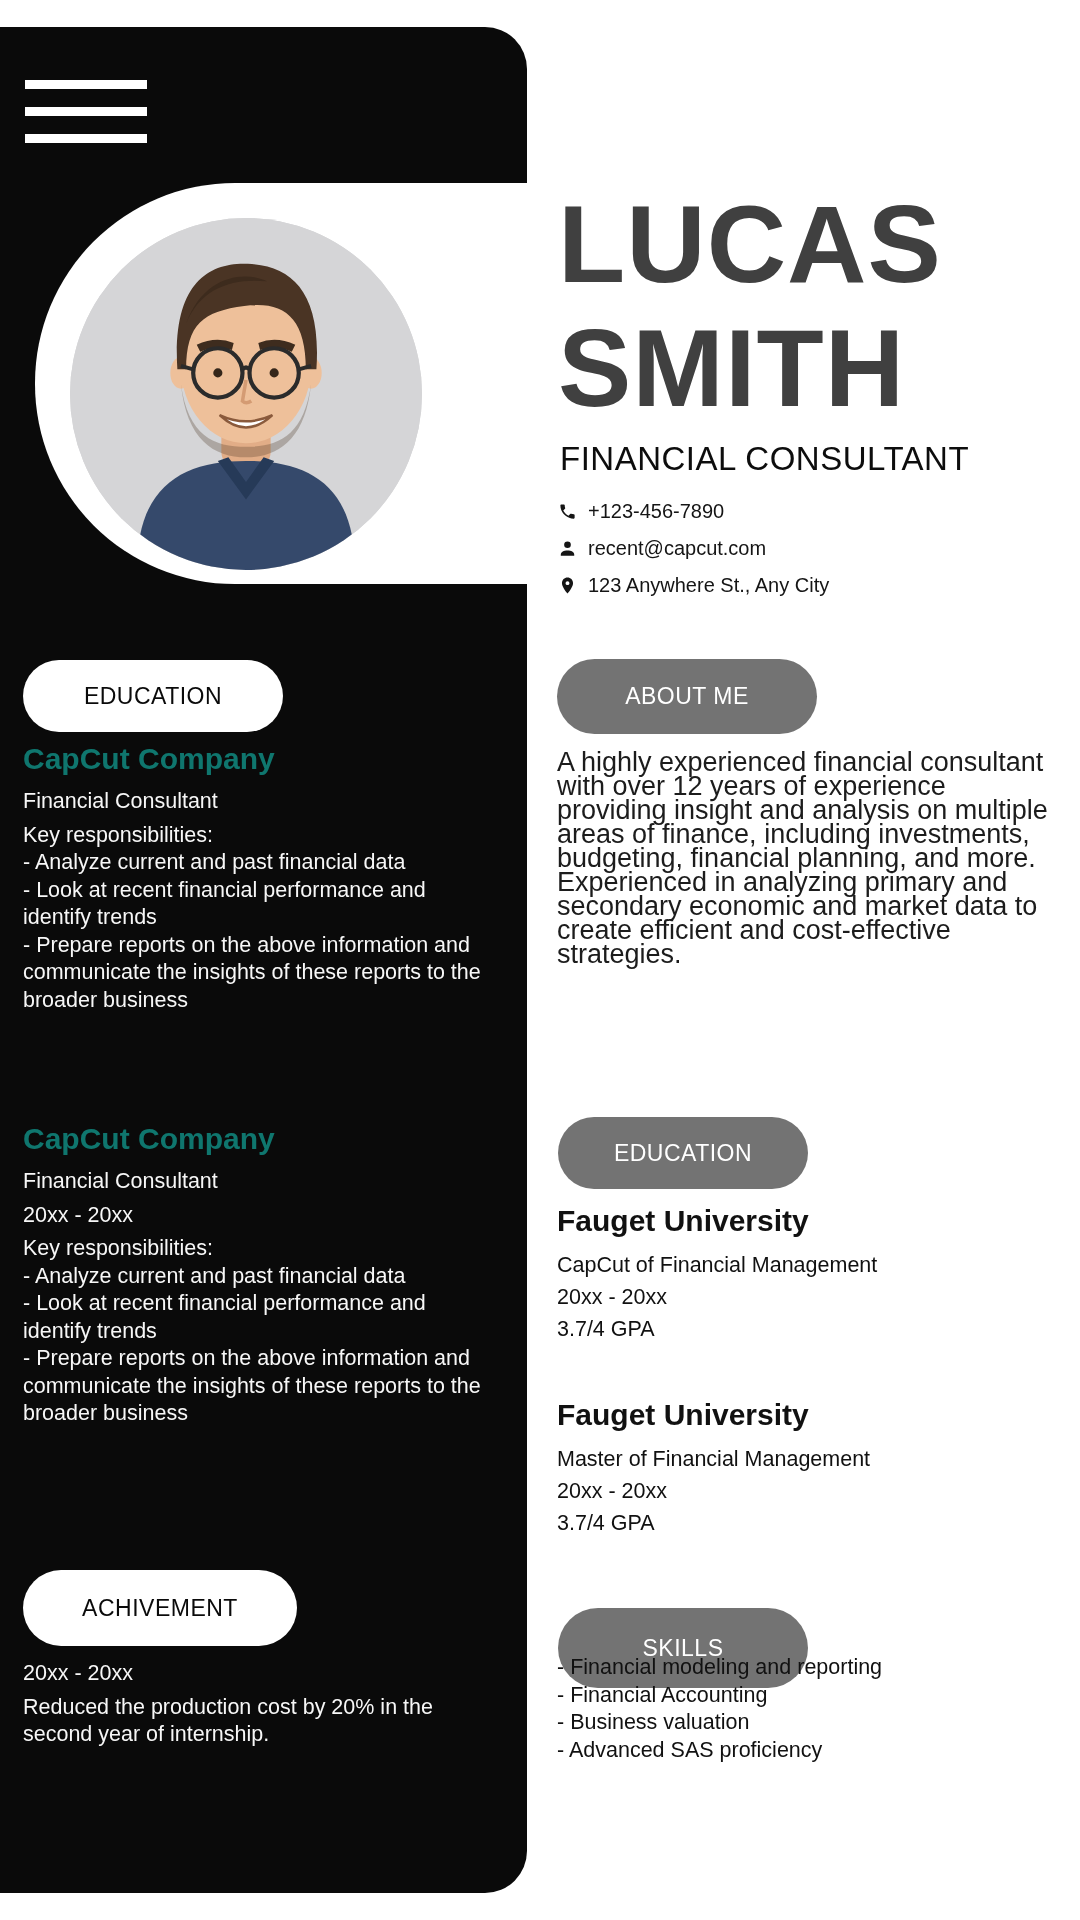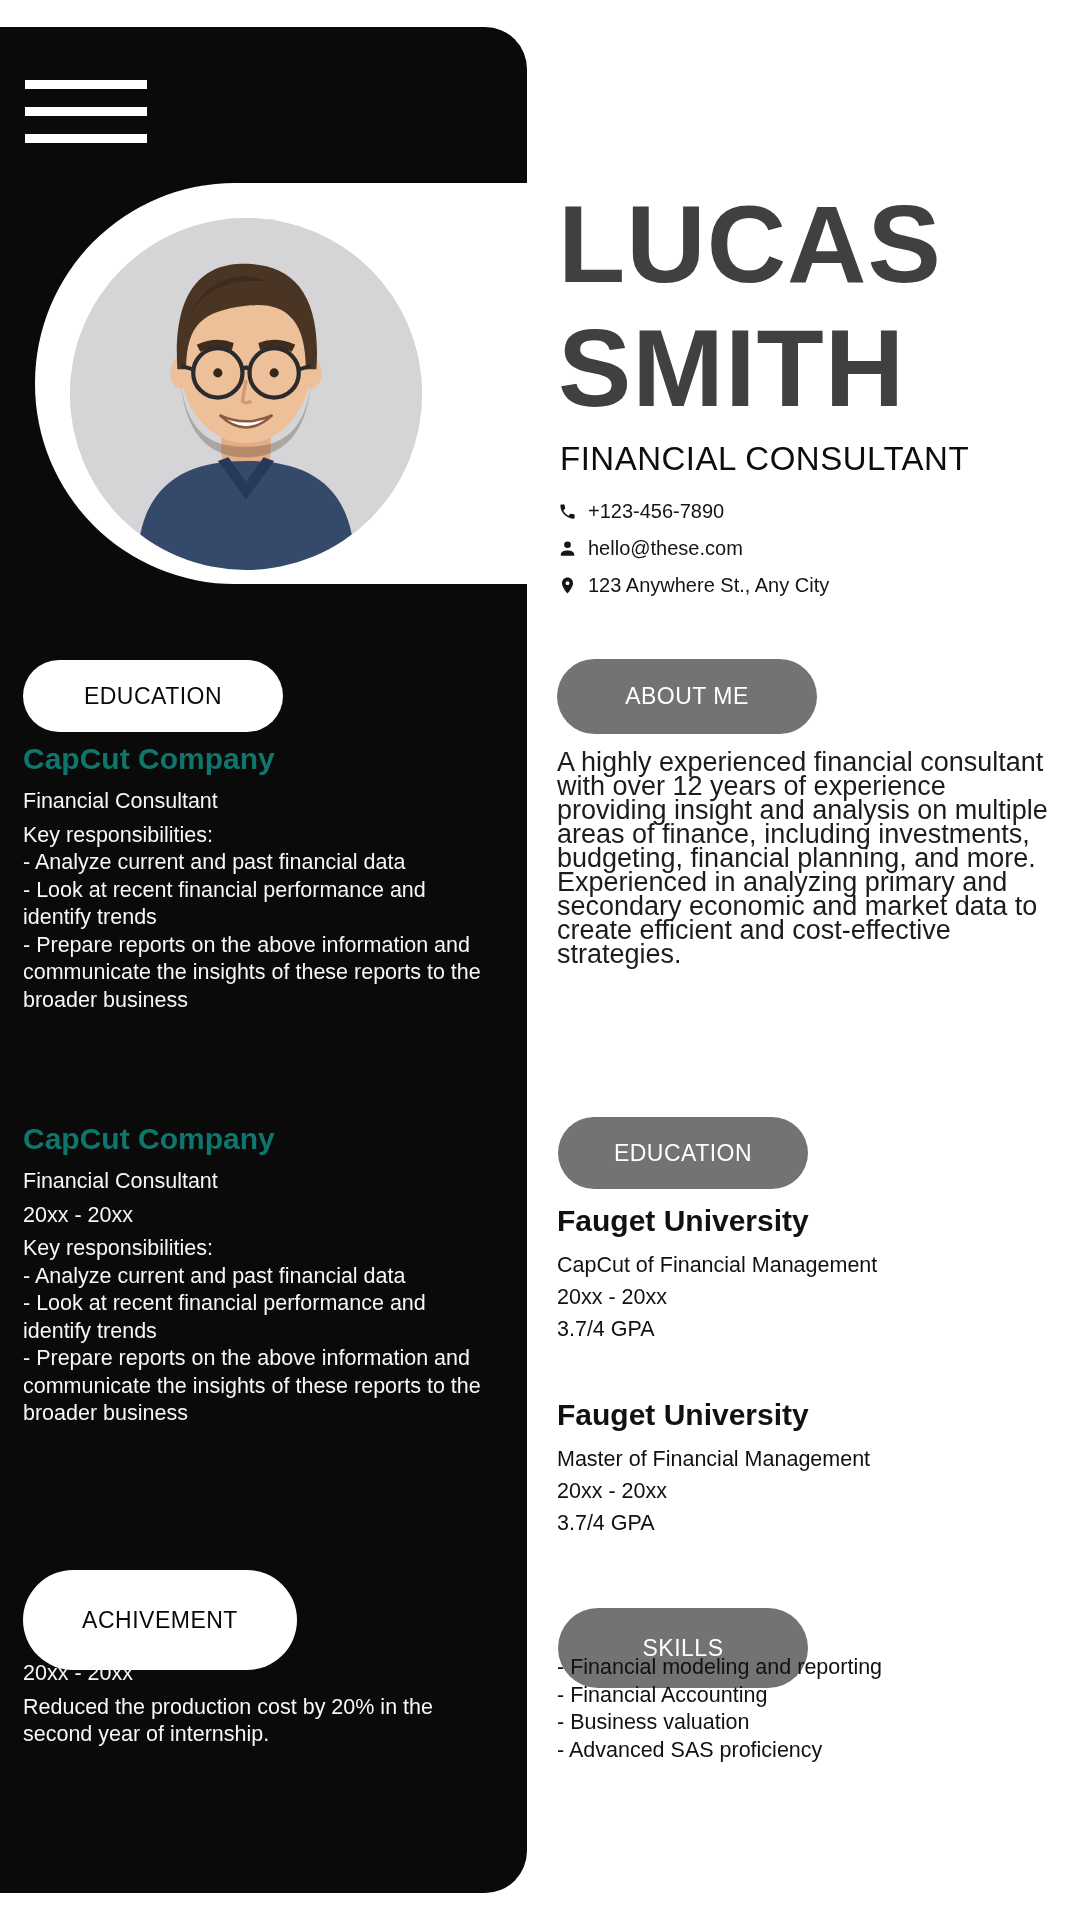--- a/index.html
+++ b/index.html
@@ -117,21 +117,21 @@
     <svg viewBox="0 0 24 24">
         <path fill="#151515" d="M6.62 10.79c1.44 2.83 3.76 5.15 6.59 6.59l2.2-2.2c.27-.27.67-.36 1.02-.24 1.12.37 2.33.57 3.57.57.55 0 1 .45 1 1V20c0 .55-.45 1-1 1-9.39 0-17-7.61-17-17 0-.55.45-1 1-1h3.5c.55 0 1 .45 1 1 0 1.25.2 2.45.57 3.57.11.35.03.74-.25 1.02l-2.2 2.2z"></path>
       </svg>
     <span>+123-456-7890</span>
   </div>
   <div class="row">
     <svg viewBox="0 0 24 24">
         <circle cx="12" cy="7.2" r="4.2" fill="#151515"></circle>
         <path fill="#151515" d="M3.5 21v-1.2c0-3.4 3.8-5.2 8.5-5.2s8.5 1.8 8.5 5.2V21z"></path>
       </svg>
-    <span>hello@these.com</span>
+    <span>recent@capcut.com</span>
   </div>
   <div class="row">
     <svg viewBox="0 0 24 24">
         <path fill="#151515" d="M12 2C8.13 2 5 5.13 5 9c0 5.25 7 13 7 13s7-7.75 7-13c0-3.87-3.13-7-7-7zm0 9.5A2.5 2.5 0 1 1 12 6.5a2.5 2.5 0 0 1 0 5z"></path>
       </svg>
     <span>123 Anywhere St., Any City</span>
   </div>
 </div>
 
 <div class="pill light" style="left:23px;top:660px;width:260px;height:72px;">EDUCATION</div>
@@ -148,21 +148,21 @@
 <div class="tblock white" style="left:23px;top:1122px;width:474px;">
   <h3>CapCut Company</h3>
   <p class="mb">Financial Consultant</p>
   <p class="mb">20xx - 20xx</p>
   <p>Key responsibilities:</p>
   <p>- Analyze current and past financial data</p>
   <p>- Look at recent financial performance and identify trends</p>
   <p>- Prepare reports on the above information and communicate the insights of these reports to the broader business</p>
 </div>
 
-<div class="pill light" style="left:23px;top:1570px;width:274px;height:100px;">ACHIVEMENT</div>
+<div class="pill light" style="left:23px;top:1570px;width:274px;height:76px;">ACHIVEMENT</div>
 
 <div class="tblock white" style="left:23px;top:1660px;width:474px;">
   <p class="mb">20xx - 20xx</p>
   <p>Reduced the production cost by 20% in the second year of internship.</p>
 </div>
 
 <div class="pill dark" style="left:557px;top:659px;width:260px;height:75px;">ABOUT ME</div>
 
 <div class="about">A highly experienced financial consultant with over 12 years of experience providing insight and analysis on multiple areas of finance, including investments, budgeting, financial planning, and more. Experienced in analyzing primary and secondary economic and market data to create efficient and cost-effective strategies.</div>
 

